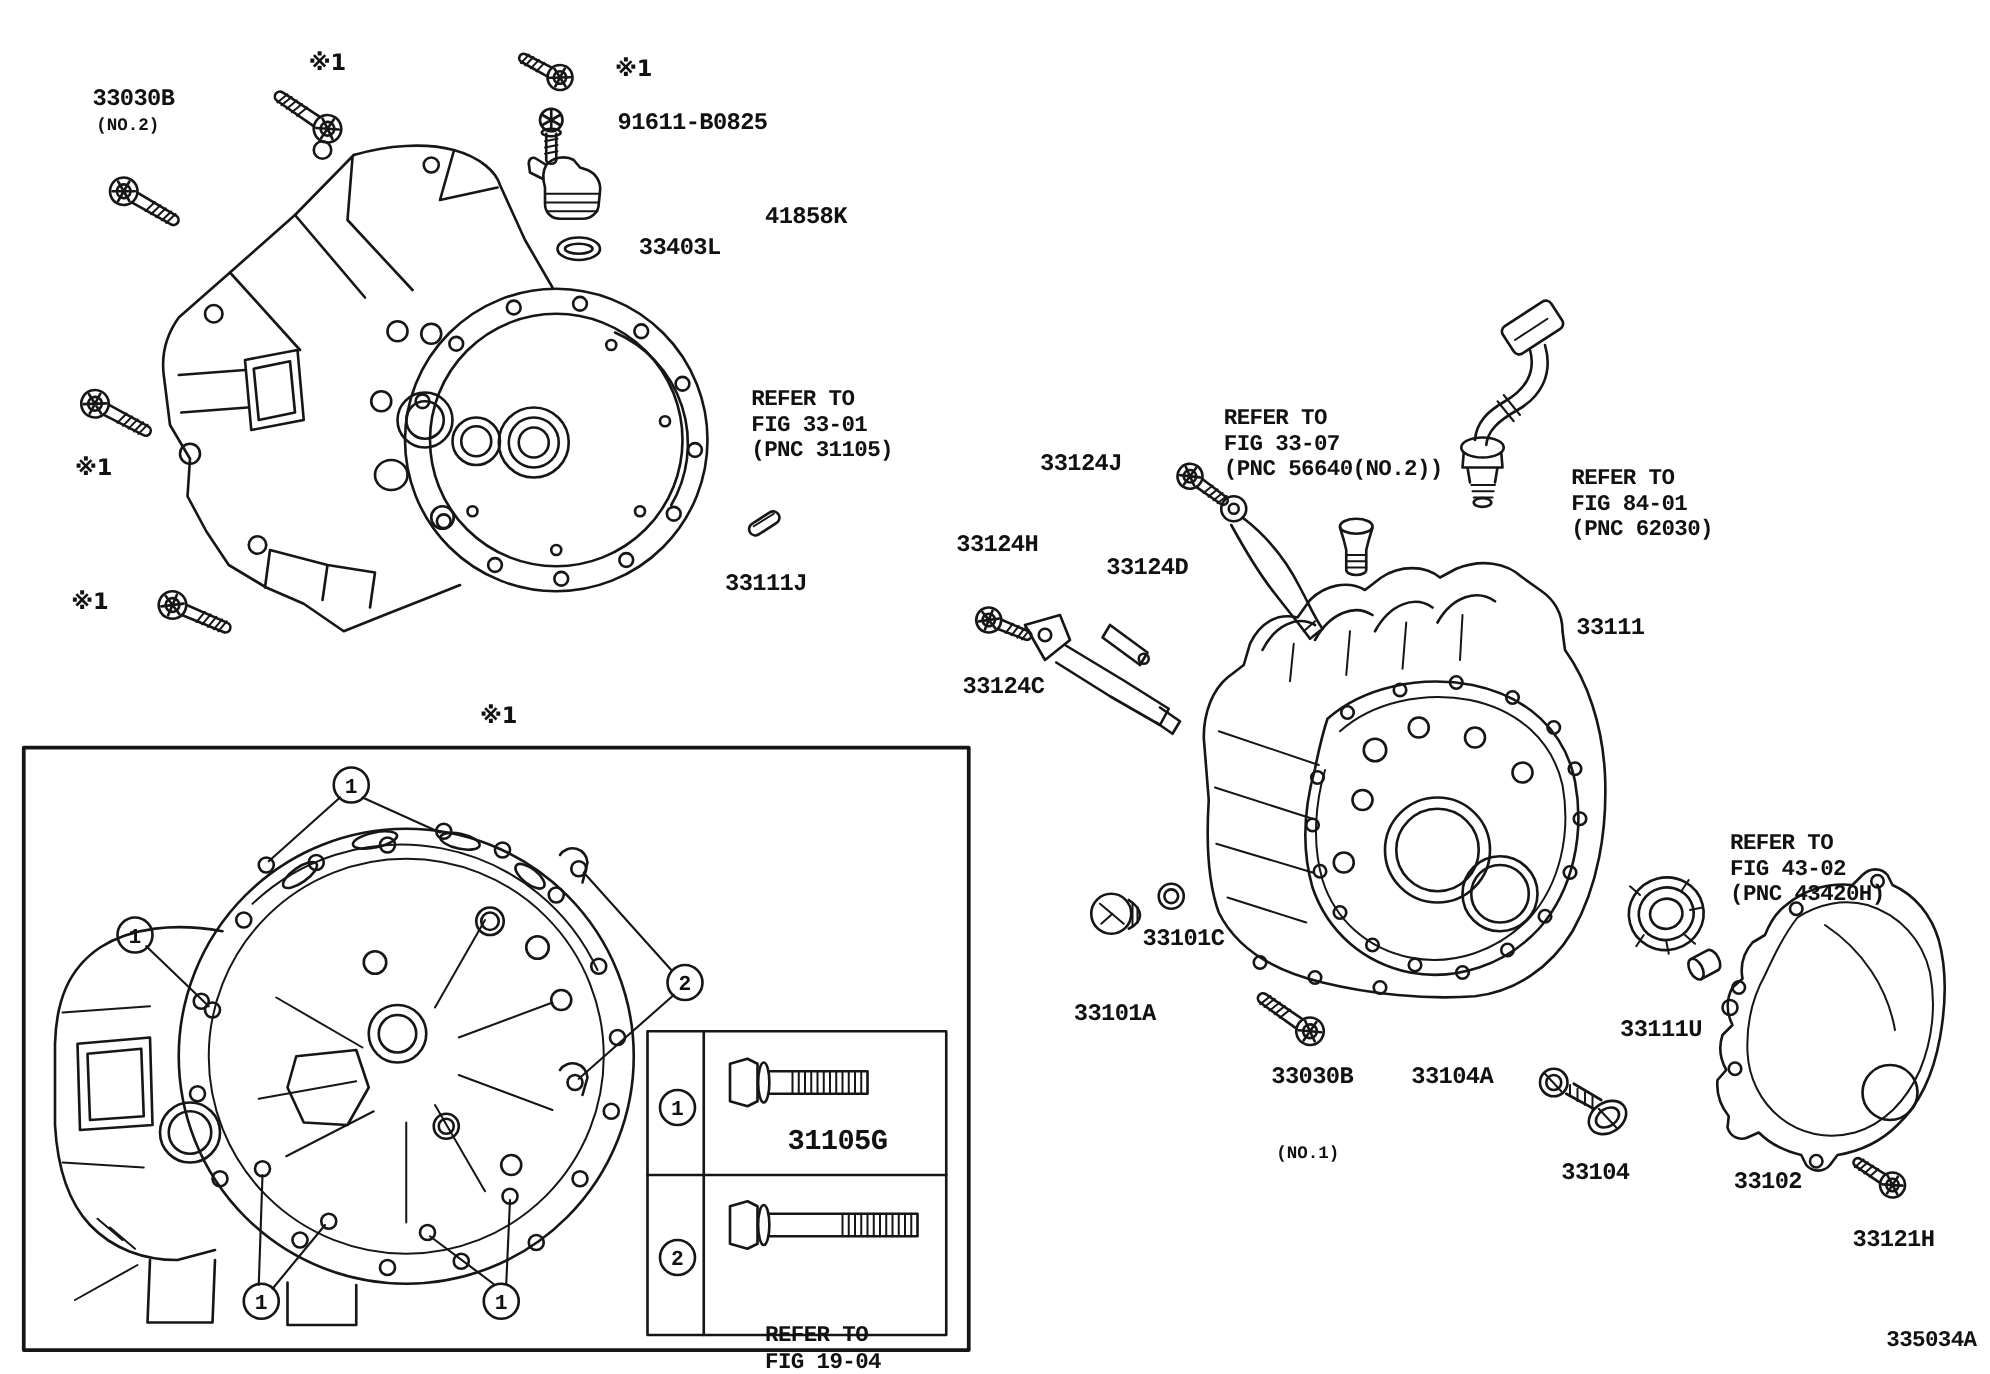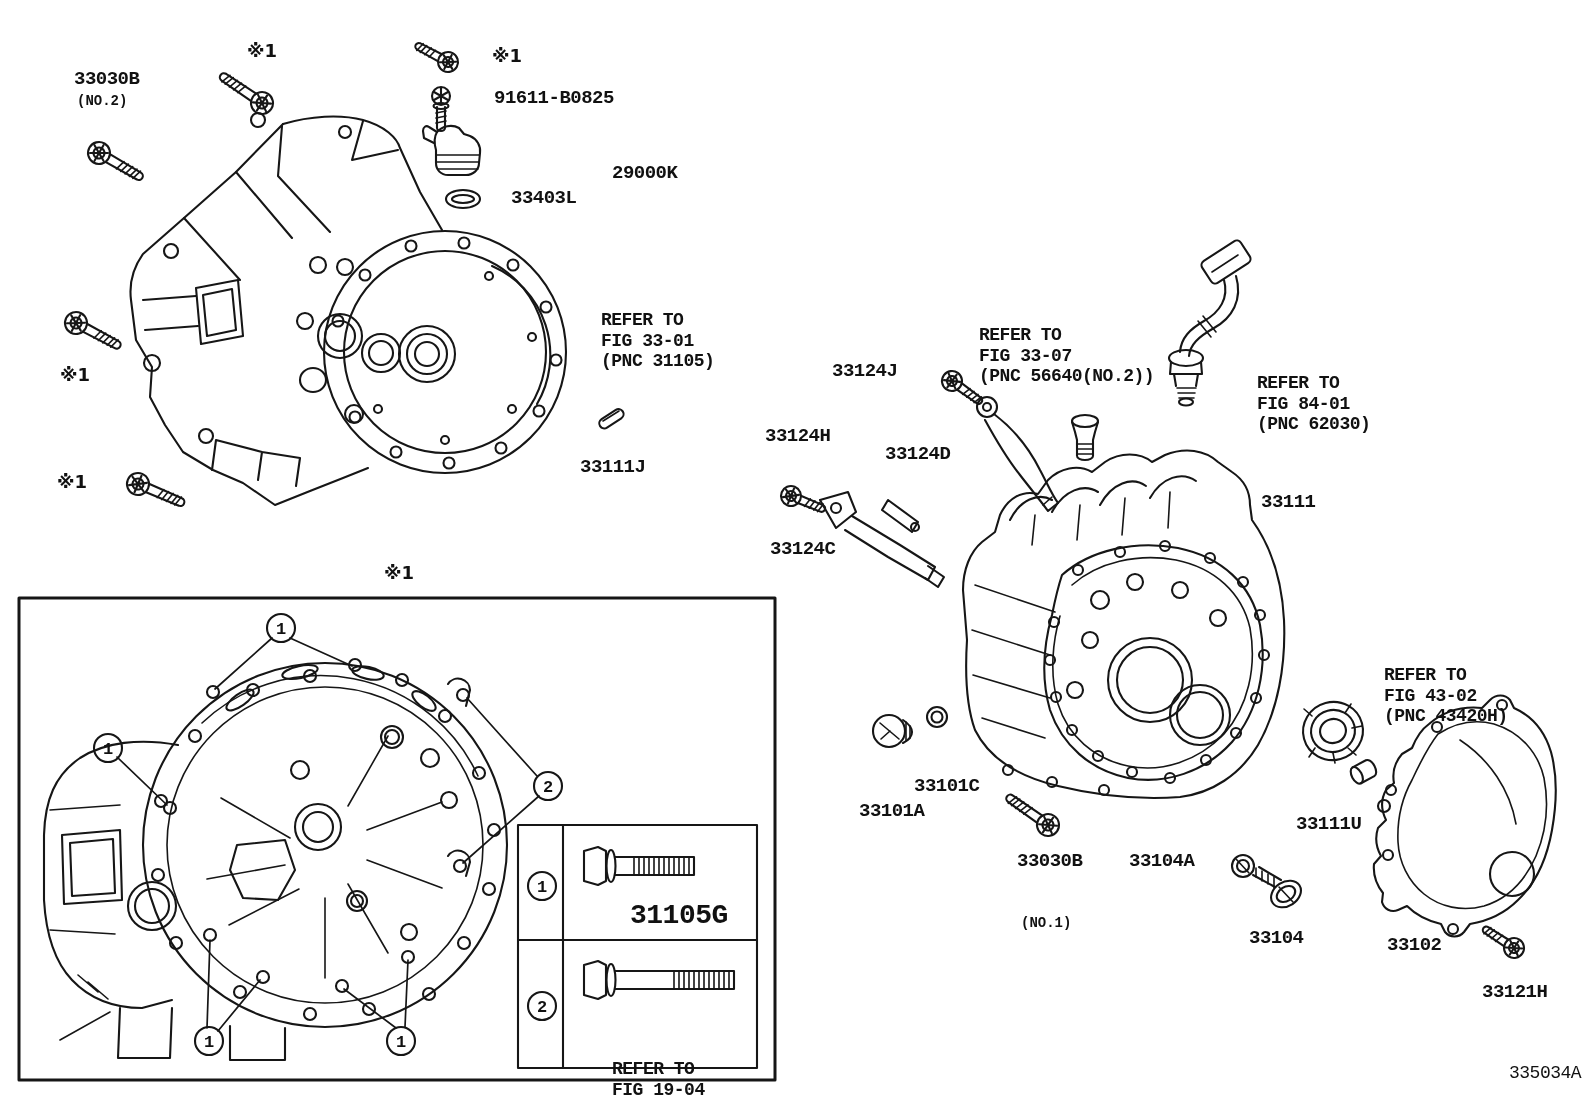--- a/index.html
+++ b/index.html
@@ -10,22 +10,22 @@
   .thin{stroke-width:1.6;}
   .thick{stroke-width:3;}
   .dash{stroke-dasharray:8 5;stroke-width:1.9;}
   .dot{stroke-dasharray:2 3.5;stroke-width:1.9;}
   .lead{stroke-width:1.7;}
   .cnum{font:bold 17px "Liberation Mono","DejaVu Sans Mono",monospace;fill:#111;stroke:none;}
   .lbl{position:absolute;font-weight:bold;font-size:19px;line-height:1;letter-spacing:-0.5px;white-space:pre;}
   .lbl-sm{font-size:14px;letter-spacing:0;}
   .ref{position:absolute;font-weight:bold;font-size:18px;line-height:20.5px;letter-spacing:-0.5px;white-space:pre;}
   .marker{position:absolute;font-family:"DejaVu Sans","DejaVu Sans Mono",sans-serif;font-weight:bold;font-size:18px;line-height:1;}
-  .code{position:absolute;font-weight:normal;font-size:18px;letter-spacing:-0.5px;}
-  .lg{font-size:28px;}
+  .code{position:absolute;font-weight:bold;font-size:18px;letter-spacing:-0.5px;}
+  .lg{font-size:23px;}
 </style>
 </head>
 <body>
 
 <div id="canvas">
 
 <svg width="1592" height="1099" viewBox="0 0 1592 1099">
   <defs>
     <g id="bolt-m">
       <circle r="11"></circle>
@@ -414,21 +414,21 @@
       <path class="thin" d="M 674,971 L 674,989 M 679,971 L 679,989 M 684,971 L 684,989 M 689,971 L 689,989 M 694,971 L 694,989 M 699,971 L 699,989 M 704,971 L 704,989 M 709,971 L 709,989 M 714,971 L 714,989 M 719,971 L 719,989 M 724,971 L 724,989 M 729,971 L 729,989"></path>
     </g>
   </g>
 </svg>
 
 <div class="lbl" style="left:74px;top:70px">33030B</div>
 <div class="lbl lbl-sm" style="left:77px;top:94px">(NO.2)</div>
 <div class="marker" style="left:247px;top:42px">※1</div>
 <div class="marker" style="left:492px;top:47px">※1</div>
 <div class="lbl" style="left:494px;top:89px">91611-B0825</div>
-<div class="lbl" style="left:612px;top:164px">29000K</div>
+<div class="lbl" style="left:612px;top:164px">41858K</div>
 <div class="lbl" style="left:511px;top:189px">33403L</div>
 <div class="ref" style="left:601px;top:269px">
   <div>REFER TO</div><div>FIG 33-01</div><div>(PNC 31105)</div>
 </div>
 <div class="marker" style="left:60px;top:366px">※1</div>
 <div class="marker" style="left:57px;top:473px">※1</div>
 <div class="lbl" style="left:580px;top:458px">33111J</div>
 <div class="ref" style="left:979px;top:284px">
   <div>REFER TO</div><div>FIG 33-07</div><div>(PNC 56640(NO.2))</div>
 </div>
@@ -436,21 +436,21 @@
   <div>REFER TO</div><div>FIG 84-01</div><div>(PNC 62030)</div>
 </div>
 <div class="lbl" style="left:832px;top:362px">33124J</div>
 <div class="lbl" style="left:765px;top:427px">33124H</div>
 <div class="lbl" style="left:885px;top:445px">33124D</div>
 <div class="lbl" style="left:770px;top:540px">33124C</div>
 <div class="lbl" style="left:1261px;top:493px">33111</div>
 <div class="ref" style="left:1384px;top:624px">
   <div>REFER TO</div><div>FIG 43-02</div><div>(PNC 43420H)</div>
 </div>
-<div class="lbl" style="left:914px;top:777px">33101C</div>
+<div class="lbl" style="left:914px;top:742px">33101C</div>
 <div class="lbl" style="left:859px;top:802px">33101A</div>
 <div class="lbl" style="left:1017px;top:852px">33030B</div>
 <div class="lbl lbl-sm" style="left:1021px;top:916px">(NO.1)</div>
 <div class="lbl" style="left:1129px;top:852px">33104A</div>
 <div class="lbl" style="left:1296px;top:815px">33111U</div>
 <div class="lbl" style="left:1249px;top:929px">33104</div>
 <div class="lbl" style="left:1387px;top:936px">33102</div>
 <div class="lbl" style="left:1482px;top:983px">33121H</div>
 <div class="marker" style="left:384px;top:564px">※1</div>
 <div class="lbl lg" style="left:630px;top:902px">31105G</div>

